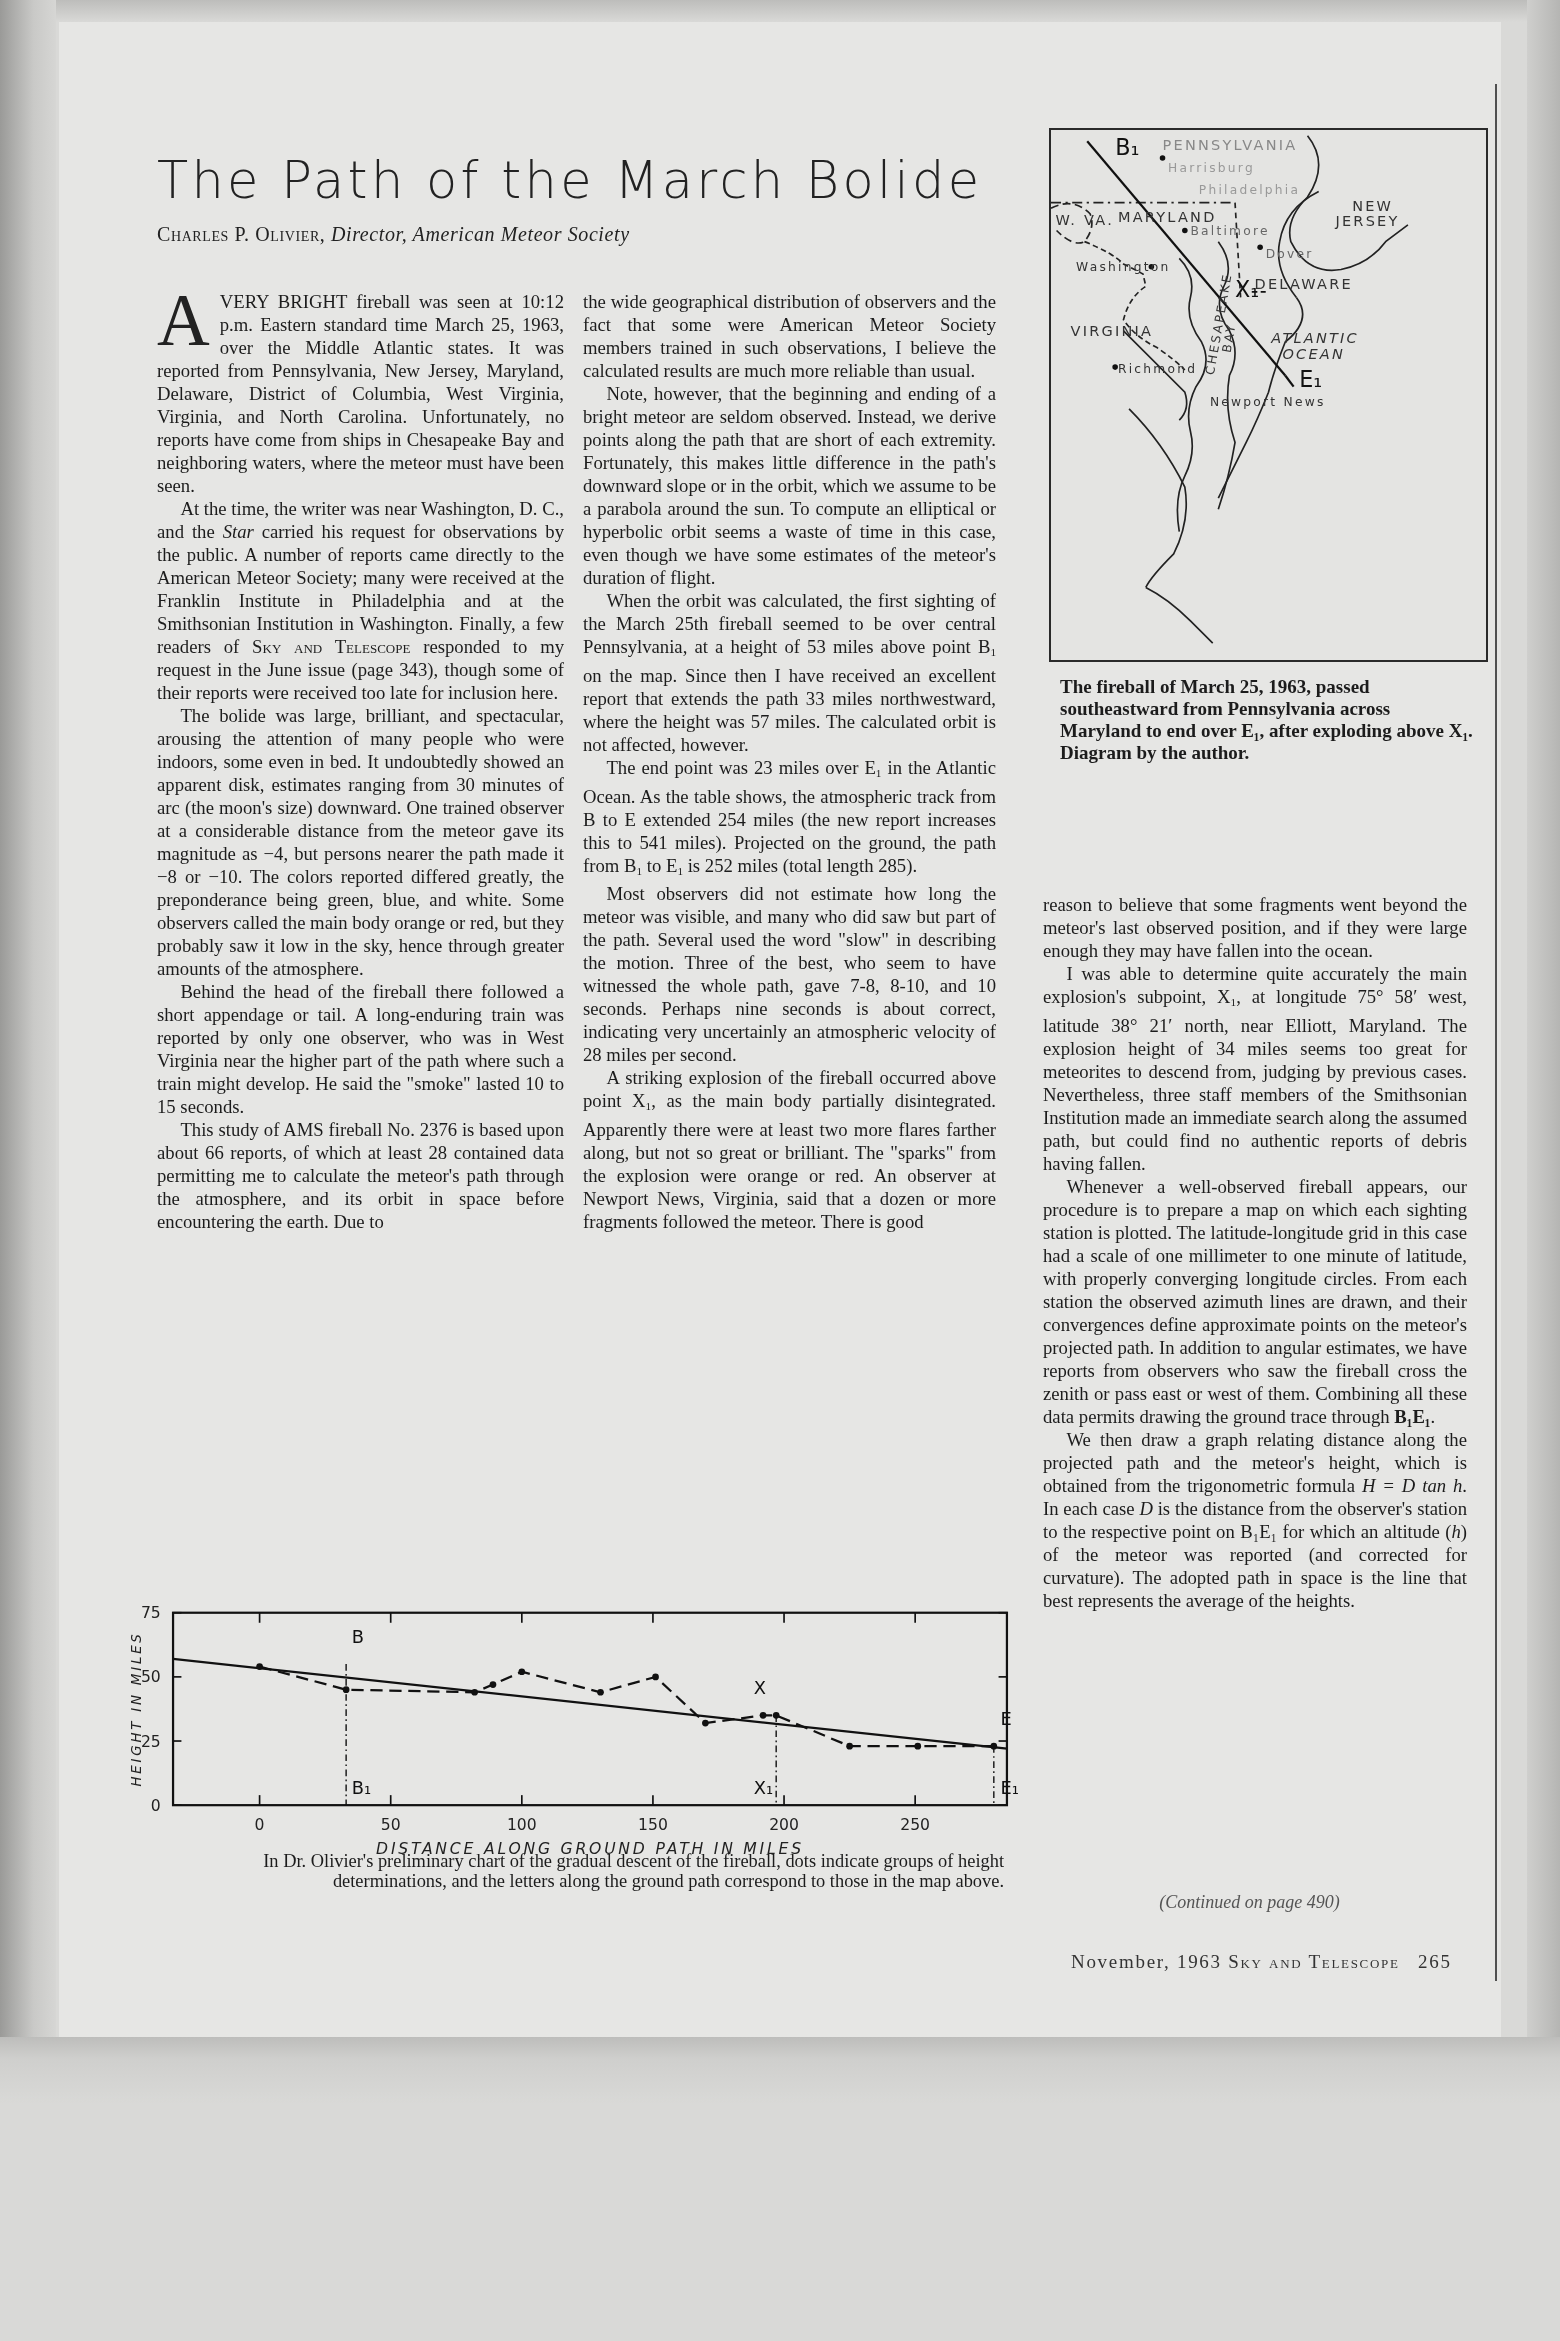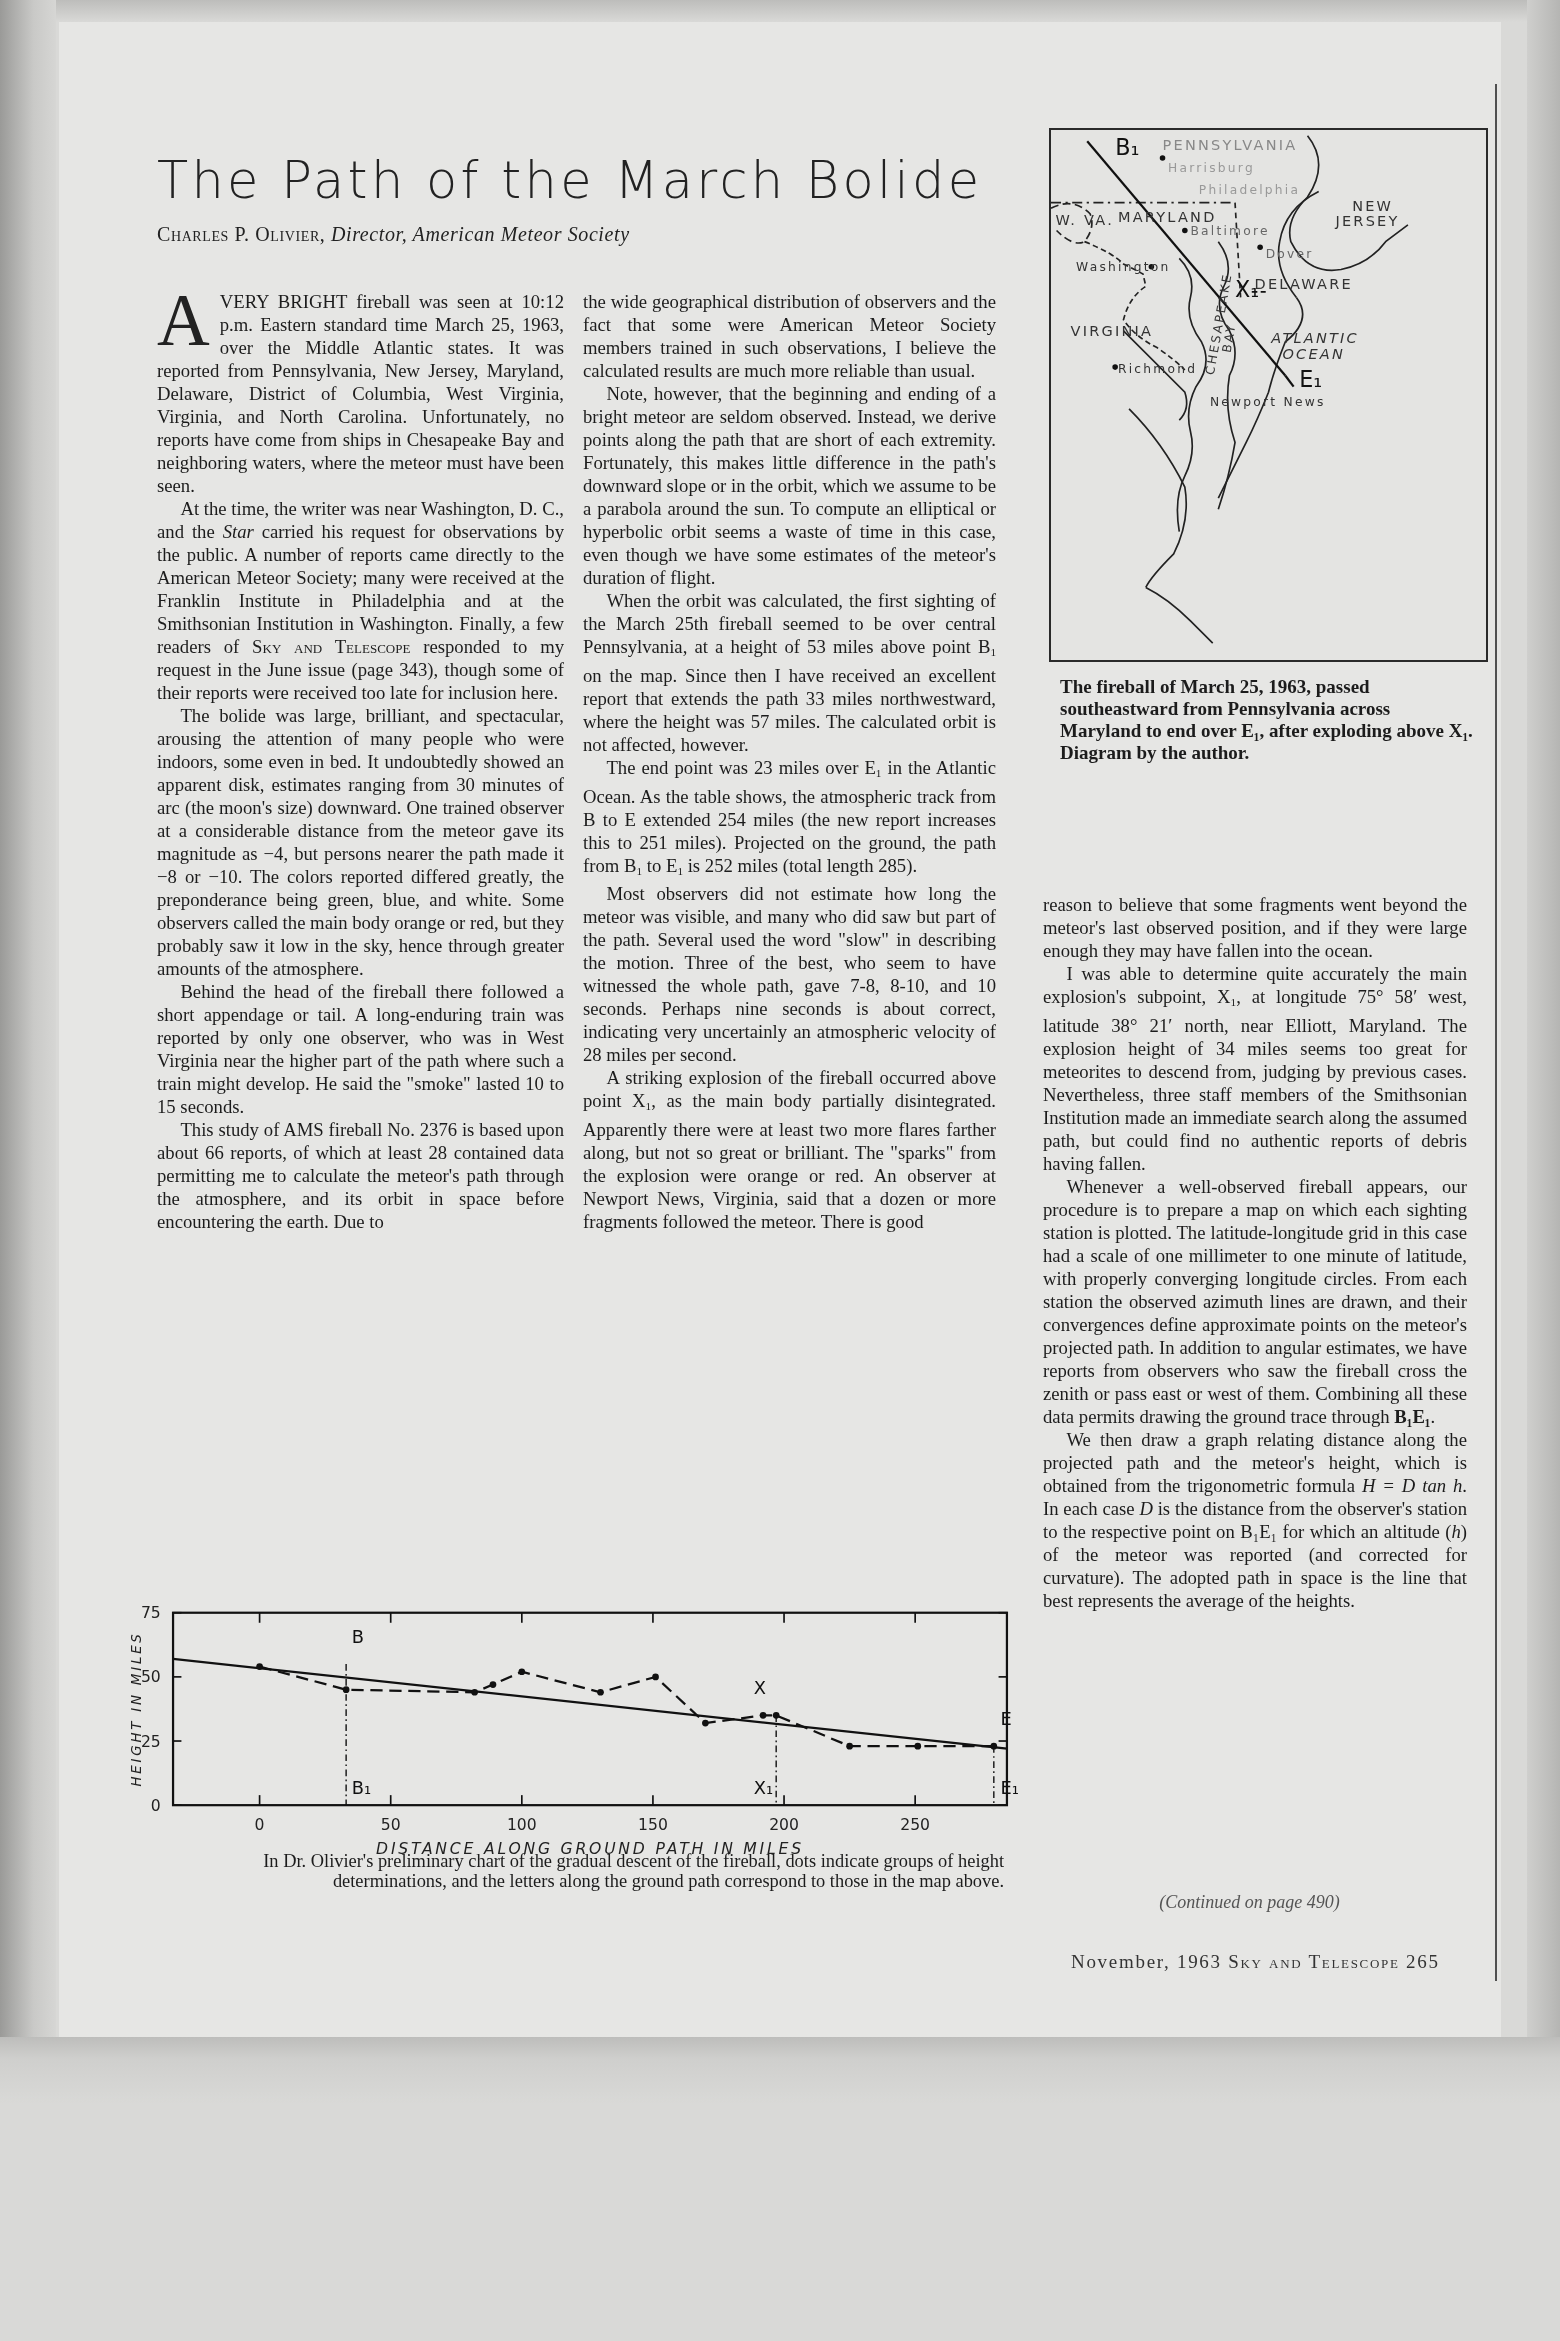--- a/index.html
+++ b/index.html
@@ -43,21 +43,21 @@
   .map-box { position: absolute; left: 1049px; top: 128px; width: 435px; height: 530px; border: 2.2px solid #2a2a2a; background: #e4e4e2; }
   .map-box svg { width: 100%; height: 100%; display: block; }
   .map-caption { position: absolute; left: 1060px; top: 676px; width: 413px; font-size: 19px; line-height: 22px; font-weight: bold; text-align: left; }
 
   .chart-wrap { position: absolute; left: 128px; top: 1596px; width: 871px; height: 251px; }
   .chart-wrap svg { width: 100%; height: 100%; display: block; overflow: visible; }
   .chart-caption { position: absolute; left: 167px; top: 1851px; width: 837px; font-size: 18.4px; line-height: 20px; text-align: right; }
 
   .continued { position: absolute; left: 1110px; top: 1892px; width: 279px; font-size: 18px; font-style: italic; text-align: center; color: #555; }
   .footer { position: absolute; left: 1071px; top: 1951px; width: 391px; font-size: 19px; letter-spacing: 1.7px; white-space: nowrap; color: #333; }
-  .footer .pg { margin-left: 0; }
+  .footer .pg { margin-left: 12px; }
 </style>
 </head>
 <body>
 
 <div class="frame-top"></div>
 <div class="frame-left"></div>
 <div class="frame-right"></div>
 
 <div class="page"></div>
 <div class="right-rule"></div>
@@ -72,21 +72,21 @@
   <p><span>At the time, the writer was near Washington, D. C., and the </span><span class="it">Star</span><span> carried his request for observations by the public. A number of reports came directly to the American Meteor Society; many were received at the Franklin Institute in Philadelphia and at the Smithsonian Institution in Washington. Finally, a few readers of </span><span class="sc">Sky and Telescope</span><span> responded to my request in the June issue (page 343), though some of their reports were received too late for inclusion here.</span></p>
   <p>The bolide was large, brilliant, and spectacular, arousing the attention of many people who were indoors, some even in bed. It undoubtedly showed an apparent disk, estimates ranging from 30 minutes of arc (the moon's size) downward. One trained observer at a considerable distance from the meteor gave its magnitude as −4, but persons nearer the path made it −8 or −10. The colors reported differed greatly, the preponderance being green, blue, and white. Some observers called the main body orange or red, but they probably saw it low in the sky, hence through greater amounts of the atmosphere.</p>
   <p>Behind the head of the fireball there followed a short appendage or tail. A long-enduring train was reported by only one observer, who was in West Virginia near the higher part of the path where such a train might develop. He said the "smoke" lasted 10 to 15 seconds.</p>
   <p>This study of AMS fireball No. 2376 is based upon about 66 reports, of which at least 28 contained data permitting me to calculate the meteor's path through the atmosphere, and its orbit in space before encountering the earth. Due to</p>
 </div>
 
 <div class="col" id="col2">
   <p class="first">the wide geographical distribution of observers and the fact that some were American Meteor Society members trained in such observations, I believe the calculated results are much more reliable than usual.</p>
   <p>Note, however, that the beginning and ending of a bright meteor are seldom observed. Instead, we derive points along the path that are short of each extremity. Fortunately, this makes little difference in the path's downward slope or in the orbit, which we assume to be a parabola around the sun. To compute an elliptical or hyperbolic orbit seems a waste of time in this case, even though we have some estimates of the meteor's duration of flight.</p>
   <p><span>When the orbit was calculated, the first sighting of the March 25th fireball seemed to be over central Pennsylvania, at a height of 53 miles above point B</span><sub>1</sub><span> on the map. Since then I have received an excellent report that extends the path 33 miles northwestward, where the height was 57 miles. The calculated orbit is not affected, however.</span></p>
-  <p><span>The end point was 23 miles over E</span><sub>1</sub><span> in the Atlantic Ocean. As the table shows, the atmospheric track from B to E extended 254 miles (the new report increases this to 251 miles). Projected on the ground, the path from B</span><sub>1</sub><span> to E</span><sub>1</sub><span> is 252 miles (total length 285).</span></p>
+  <p><span>The end point was 23 miles over E</span><sub>1</sub><span> in the Atlantic Ocean. As the table shows, the atmospheric track from B to E extended 254 miles (the new report increases this to 541 miles). Projected on the ground, the path from B</span><sub>1</sub><span> to E</span><sub>1</sub><span> is 252 miles (total length 285).</span></p>
   <p>Most observers did not estimate how long the meteor was visible, and many who did saw but part of the path. Several used the word "slow" in describing the motion. Three of the best, who seem to have witnessed the whole path, gave 7-8, 8-10, and 10 seconds. Perhaps nine seconds is about correct, indicating very uncertainly an atmospheric velocity of 28 miles per second.</p>
   <p><span>A striking explosion of the fireball occurred above point X</span><sub>1</sub><span>, as the main body partially disintegrated. Apparently there were at least two more flares farther along, but not so great or brilliant. The "sparks" from the explosion were orange or red. An observer at Newport News, Virginia, said that a dozen or more fragments followed the meteor. There is good</span></p>
 </div>
 
 <div class="map-box">
   <svg viewBox="0 0 780 950" xmlns="http://www.w3.org/2000/svg" font-family="DejaVu Sans, sans-serif">
     <g fill="none" stroke="#222" stroke-width="3">
       <path d="M0 130 L330 130" stroke-dasharray="18 8 4 8"></path>
       <path d="M330 130 L340 300" stroke-dasharray="10 8"></path>
       <path d="M0 140 Q40 120 70 150 Q80 175 60 200 Q40 210 10 180" stroke-dasharray="14 8"></path>

